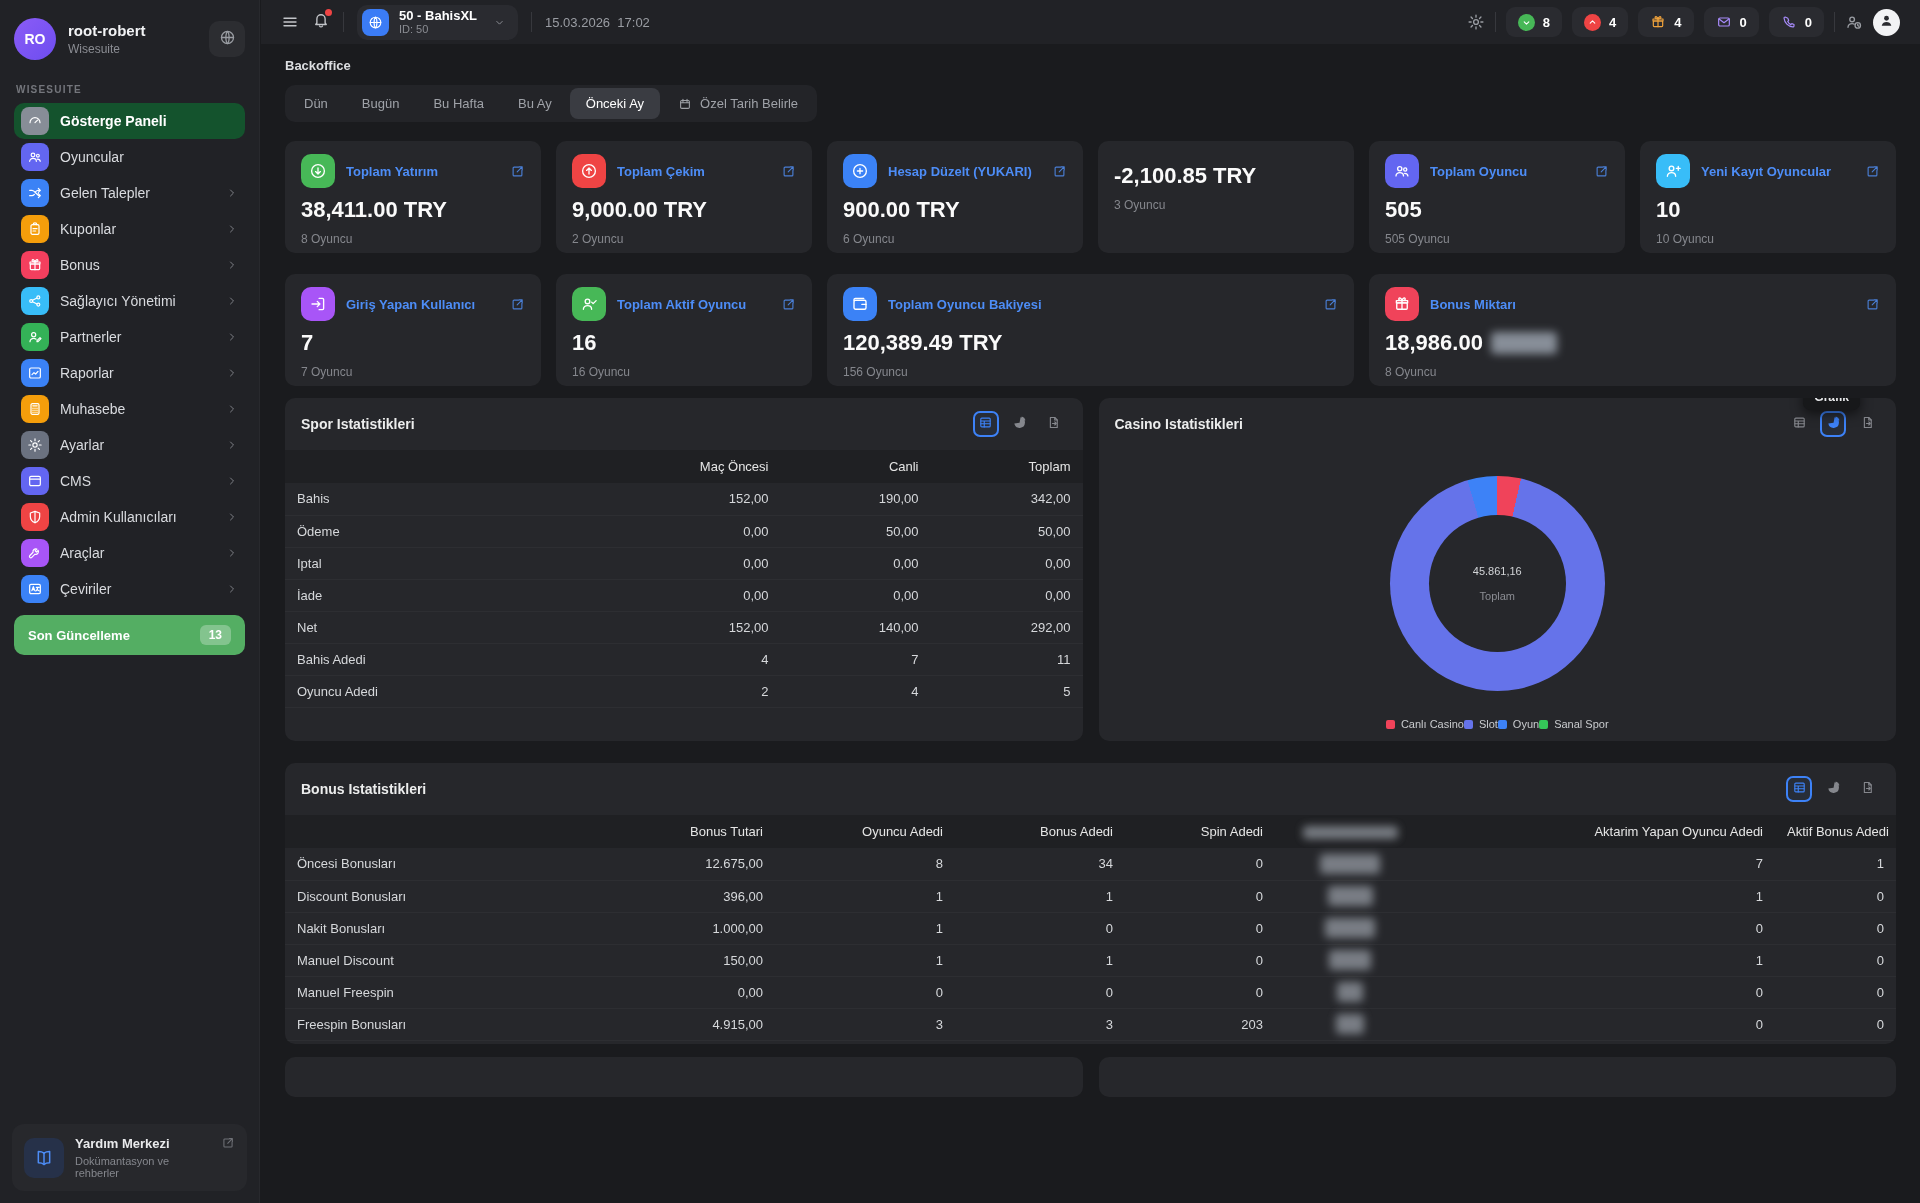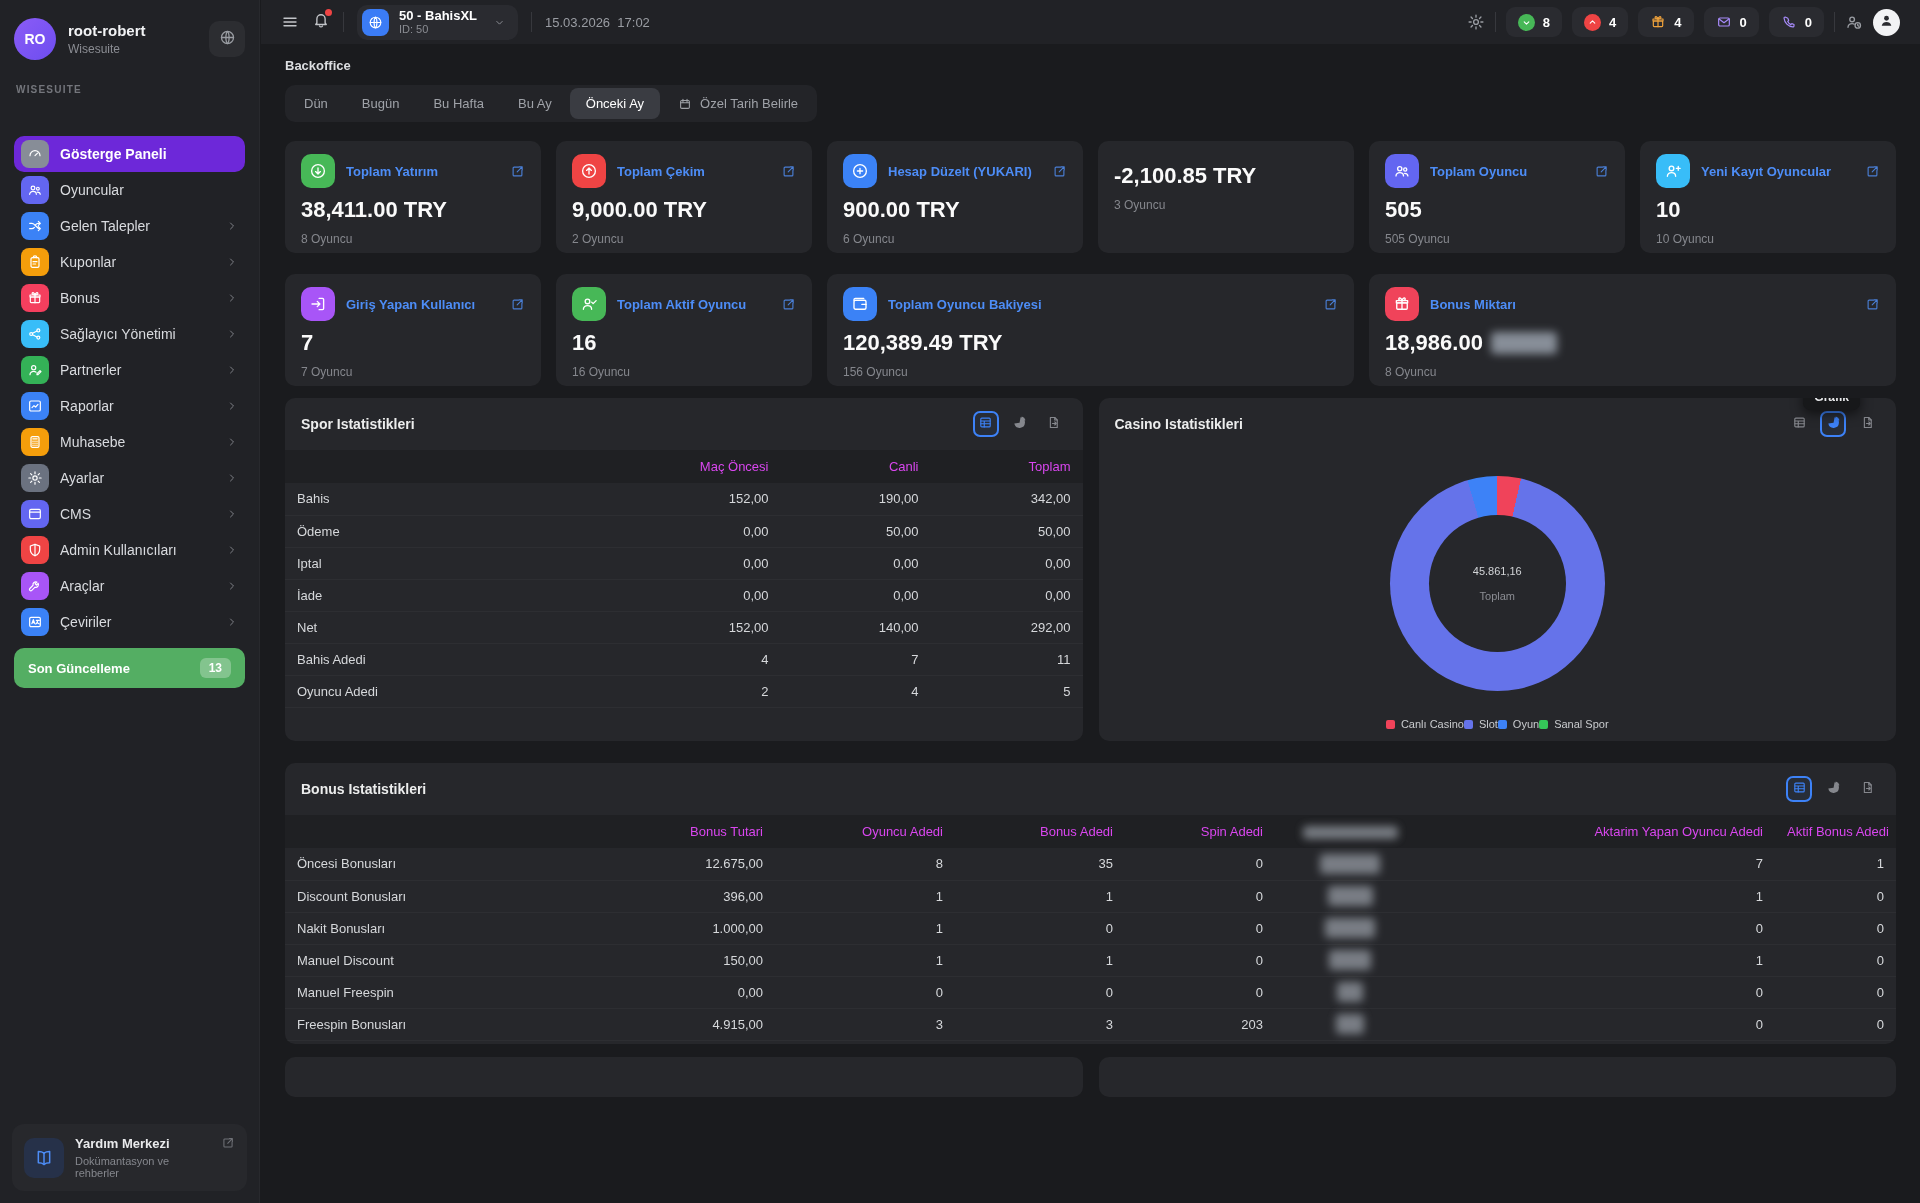--- a/index.html
+++ b/index.html
@@ -9,21 +9,21 @@
   .sidebar { position:absolute; left:0; top:0; width:260px; height:1203px; background:#212226; border-right:1px solid #28292d; display:flex; flex-direction:column; }
   .profile { display:flex; align-items:center; gap:12px; padding:18px 14px 8px 14px; }
   .avatar { width:42px; height:42px; border-radius:50%; background:linear-gradient(135deg,#8b5cf6,#6d4df0); color:#fff; font-size:14px; font-weight:700; display:flex; align-items:center; justify-content:center; flex:none; }
   .p-name { font-size:15px; font-weight:700; color:#f2f3f5; }
   .p-org { font-size:12px; color:#8b8d93; margin-top:3px; }
   .globe-btn { margin-left:auto; width:36px; height:36px; border-radius:10px; background:#2c2d31; color:#9a9da3; display:flex; align-items:center; justify-content:center; }
   .globe-btn svg { width:17px; height:17px; }
   .section-label { padding:16px 16px 8px 16px; font-size:10px; font-weight:700; letter-spacing:1.2px; color:#74767c; }
   .menu { padding:0 14px; display:flex; flex-direction:column; }
   .menu-item { display:flex; align-items:center; gap:11px; height:36px; padding:0 7px; border-radius:10px; cursor:pointer; }
-  .menu-item.active { background:#6d28d9;margin-top:33px; }
+  .menu-item.active { background:#14532d; }
   .tile { width:28px; height:28px; border-radius:8px; display:flex; align-items:center; justify-content:center; color:#fff; flex:none; }
   .tile svg { width:16px; height:16px; }
   .menu-label { font-size:14px; color:#d9dbdf; }
   .menu-item.active .menu-label { color:#fff; font-weight:600; }
   .chev { margin-left:auto; color:#7e8086; display:flex; }
   .chev svg { width:12px; height:12px; }
   .update-btn { margin:8px 14px 0 14px; height:40px; background:#54ae63; border-radius:10px; display:flex; align-items:center; padding:0 14px; cursor:pointer; }
   .update-label { font-size:13px; color:#fff; font-weight:600; }
   .update-badge { margin-left:auto; background:rgba(255,255,255,.28); color:#fff; font-size:12px; font-weight:700; border-radius:6px; padding:3px 9px; }
   .spacer { flex:1; }
@@ -85,21 +85,21 @@
   .panel.h-sports { height:343px; overflow:hidden; }
   .panel.h-bonus { height:281px; margin-top:22px; overflow:hidden; }
   .panel-head { display:flex; align-items:center; padding:13px 16px; }
   .panel-title { font-size:14px; font-weight:700; color:#eceded; }
   .views { margin-left:auto; display:flex; gap:8px; }
   .vbtn { width:26px; height:26px; border-radius:7px; display:flex; align-items:center; justify-content:center; color:#85878d; border:2px solid transparent; cursor:pointer; }
   .vbtn.active { color:#3d82f7; border-color:#3d82f7; background:rgba(61,130,247,.07); }
   .vbtn svg { width:15px; height:15px; }
 
   table { width:100%; border-collapse:collapse; font-size:13px; table-layout:fixed; }
-  thead th { background:#1f2023; color:#d946ef; font-weight:400; height:33px; padding:0 12px; text-align:right; overflow:hidden; white-space:nowrap; }
+  thead th { background:#1f2023; color:#e5e5e5; font-weight:400; height:33px; padding:0 12px; text-align:right; overflow:hidden; white-space:nowrap; }
   thead th.lbl { text-align:left; }
   tbody td { height:32px; border-bottom:1px solid #2d2e32; color:#d6d8db; padding:0 12px; text-align:right; white-space:nowrap; }
   tbody td.lbl { text-align:left; }
   .blurpill { display:inline-block; height:20px; border-radius:4px; background:#8e939b; filter:blur(4px); opacity:.8; vertical-align:middle; }
   .blurpill.hdr { height:13px; }
 
   .donut-area { display:flex; flex-direction:column; align-items:center; }
   .donut { width:215px; height:215px; border-radius:50%; position:relative; margin-top:26px; }
   .hole { position:absolute; inset:39px; background:#26272b; border-radius:50%; display:flex; flex-direction:column; align-items:center; justify-content:center; }
   .c-val { font-size:11px; color:#d2d4d7; }
@@ -845,21 +845,21 @@
             <th style="text-align:center"><span class="blurpill hdr" style="width:95px"></span></th>
             <th>Aktarim Yapan Oyuncu Adedi</th>
             <th>Aktif Bonus Adedi</th>
           </tr>
         </thead>
       <tbody id="bonus-body">
           <tr>
             <td class="lbl">Öncesi Bonusları</td>
             <td>12.675,00</td>
             <td>8</td>
-            <td>35</td>
+            <td>34</td>
             <td>0</td>
             <td style="text-align:center"><span class="blurpill" style="width:60px"></span></td>
             <td>7</td>
             <td>1</td>
           </tr>
           <tr>
             <td class="lbl">Discount Bonusları</td>
             <td>396,00</td>
             <td>1</td>
             <td>1</td>

